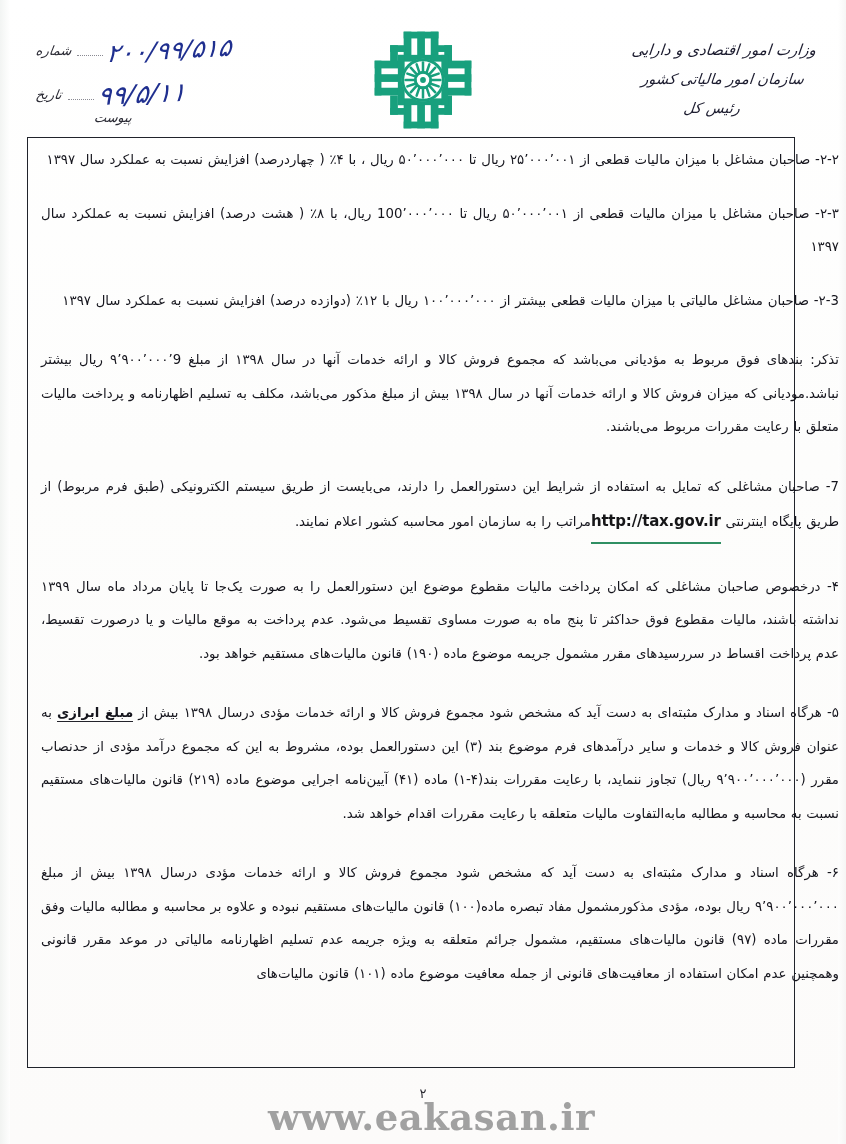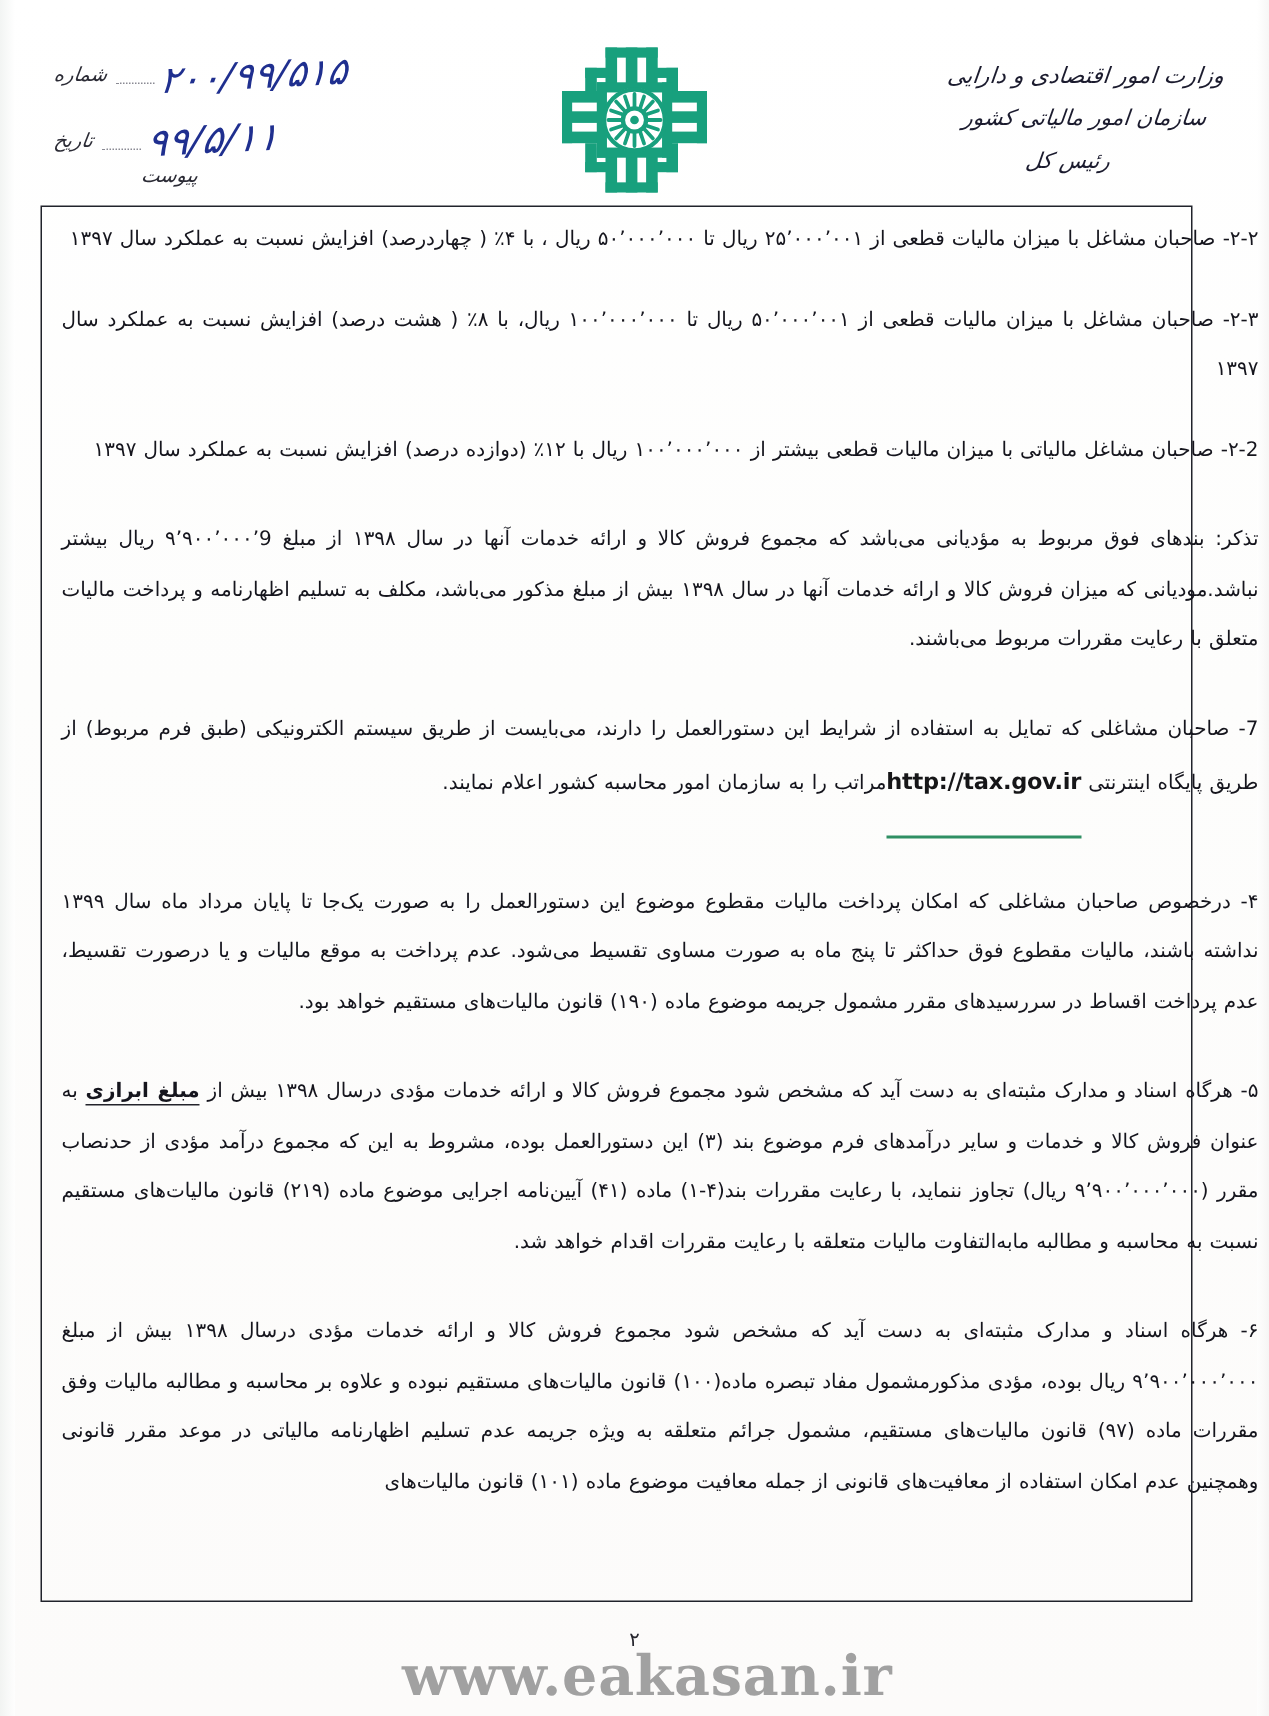--- a/index.html
+++ b/index.html
@@ -160,21 +160,21 @@
     word-spacing: .5px;
   }
   p.para.gap-lg { margin-bottom: 20px; }
   p.para.gap-xl { margin-bottom: 26px; }
   .lnk {
     color: #161618;
     font-weight: bold;
     font-size: 15px;
     text-decoration: none;
     border-bottom: 2px solid #2f8f63;
-    padding-bottom: 16px;
+    padding-bottom: 1px;
     letter-spacing: -.2px;
     direction: ltr;
     display: inline-block;
   }
   .bold-ul {
     font-weight: bold;
     border-bottom: 1.4px solid #23232b;
     padding-bottom: 1px;
   }
 
@@ -302,23 +302,23 @@
       <div class="l2">سازمان امور مالیاتی کشور</div>
       <div class="l3">رئیس کل</div>
     </div>
   </div>
 
   <div class="frame"></div>
   <div class="frame-inner">
 
     <p class="para gap-lg">۲-۲- صاحبان مشاغل با میزان مالیات قطعی از ۲۵٬۰۰۰٬۰۰۱ ریال تا ۵۰٬۰۰۰٬۰۰۰ ریال ، با ۴٪ ( چهاردرصد) افزایش نسبت به عملکرد سال ۱۳۹۷</p>
 
-    <p class="para gap-lg">۲-۳- صاحبان مشاغل با میزان مالیات قطعی از ۵۰٬۰۰۰٬۰۰۱ ریال تا ۱۰۰٬۰۰۰٬۰۰۰ ریال، با ۸٪ ( هشت درصد) افزایش نسبت به عملکرد سال ۱۳۹۷</p>
-
-    <p class="para gap-xl">۲-2- صاحبان مشاغل مالیاتی با میزان مالیات قطعی بیشتر از ۱۰۰٬۰۰۰٬۰۰۰ ریال با ۱۲٪ (دوازده درصد) افزایش نسبت به عملکرد سال ۱۳۹۷</p>
+    <p class="para gap-lg">۲-۳- صاحبان مشاغل با میزان مالیات قطعی از ۵۰٬۰۰۰٬۰۰۱ ریال تا 100٬۰۰۰٬۰۰۰ ریال، با ۸٪ ( هشت درصد) افزایش نسبت به عملکرد سال ۱۳۹۷</p>
+
+    <p class="para gap-xl">۲-3- صاحبان مشاغل مالیاتی با میزان مالیات قطعی بیشتر از ۱۰۰٬۰۰۰٬۰۰۰ ریال با ۱۲٪ (دوازده درصد) افزایش نسبت به عملکرد سال ۱۳۹۷</p>
 
     <p class="para gap-xl">تذکر: بندهای فوق مربوط به مؤدیانی می‌باشد که مجموع فروش کالا و ارائه خدمات آنها در سال ۱۳۹۸ از مبلغ ۹٬۹۰۰٬۰۰۰٬9 ریال بیشتر نباشد.مودیانی که میزان فروش کالا و ارائه خدمات آنها در سال ۱۳۹۸ بیش از مبلغ مذکور می‌باشد، مکلف به تسلیم اظهارنامه و پرداخت مالیات متعلق با رعایت مقررات مربوط می‌باشند.</p>
 
     <p class="para gap-xl"><span>7- صاحبان مشاغلی که تمایل به استفاده از شرایط این دستورالعمل را دارند، می‌بایست از طریق سیستم الکترونیکی (طبق فرم مربوط) از طریق پایگاه اینترنتی </span><a class="lnk" href="#">http://tax.gov.ir</a><span>مراتب را به سازمان امور محاسبه کشور اعلام نمایند.</span></p>
 
     <p class="para gap-xl">۴- درخصوص صاحبان مشاغلی که امکان پرداخت مالیات مقطوع موضوع این دستورالعمل را به صورت یک‌جا تا پایان مرداد ماه سال ۱۳۹۹ نداشته باشند، مالیات مقطوع فوق حداکثر تا پنج ماه به صورت مساوی تقسیط می‌شود. عدم پرداخت به موقع مالیات و یا درصورت تقسیط، عدم پرداخت اقساط در سررسیدهای مقرر مشمول جریمه موضوع ماده (۱۹۰) قانون مالیات‌های مستقیم خواهد بود.</p>
 
     <p class="para gap-xl"><span>۵- هرگاه اسناد و مدارک مثبته‌ای به دست آید که مشخص شود مجموع فروش کالا و ارائه خدمات مؤدی درسال ۱۳۹۸ بیش از </span><span class="bold-ul">مبلغ ابرازی</span><span> به عنوان فروش کالا و خدمات و سایر درآمدهای فرم موضوع بند (۳) این دستورالعمل بوده، مشروط به این که مجموع درآمد مؤدی از حدنصاب مقرر (۹٬۹۰۰٬۰۰۰٬۰۰۰ ریال) تجاوز ننماید، با رعایت مقررات بند(۴-۱) ماده (۴۱) آیین‌نامه اجرایی موضوع ماده (۲۱۹) قانون مالیات‌های مستقیم نسبت به محاسبه و مطالبه مابه‌التفاوت مالیات متعلقه با رعایت مقررات اقدام خواهد شد.</span></p>
 
     <p class="para">۶- هرگاه اسناد و مدارک مثبته‌ای به دست آید که مشخص شود مجموع فروش کالا و ارائه خدمات مؤدی درسال ۱۳۹۸ بیش از مبلغ ۹٬۹۰۰٬۰۰۰٬۰۰۰ ریال بوده، مؤدی مذکورمشمول مفاد تبصره ماده(۱۰۰) قانون مالیات‌های مستقیم نبوده و علاوه بر محاسبه و مطالبه مالیات وفق مقررات ماده (۹۷) قانون مالیات‌های مستقیم، مشمول جرائم متعلقه به ویژه جریمه عدم تسلیم اظهارنامه مالیاتی در موعد مقرر قانونی وهمچنین عدم امکان استفاده از معافیت‌های قانونی از جمله معافیت موضوع ماده (۱۰۱) قانون مالیات‌های</p>

